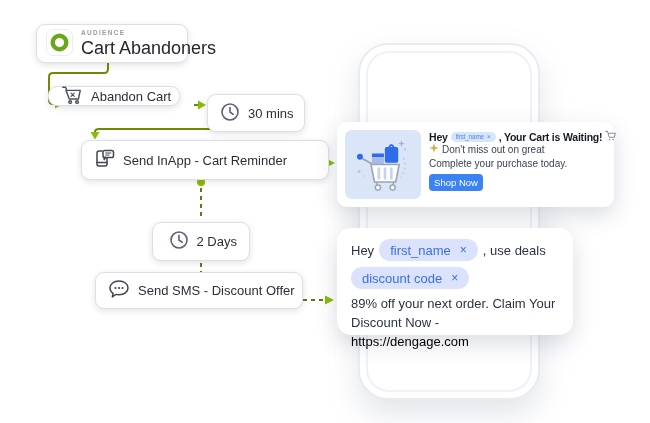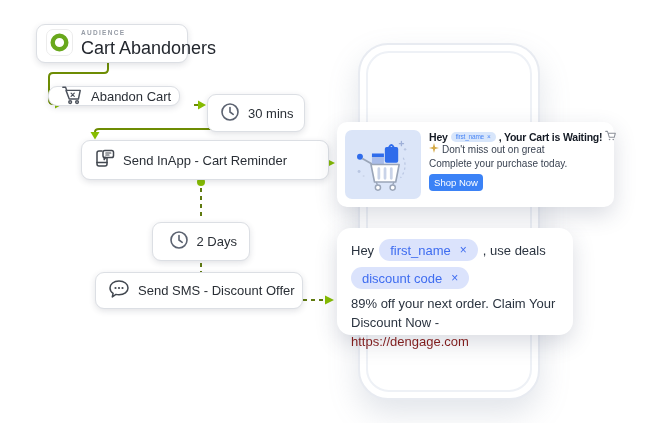--- a/index.html
+++ b/index.html
@@ -53,21 +53,21 @@
     display:flex;align-items:center;justify-content:center;padding:0;}
   .emoji{display:inline-block;vertical-align:-1px;}
 
   .sms-card{left:337px;top:228px;width:236px;height:107px;border-radius:14px;
     box-shadow:0 8px 22px rgba(50,60,95,.18);padding:11px 14px;font-size:13px;color:#2b3440;}
   .sms-line{display:flex;align-items:center;margin-bottom:6px;white-space:nowrap;}
   .pill{display:inline-flex;align-items:center;gap:9px;background:#dbe3fc;color:#3e6cf0;
     border-radius:13px;padding:3.5px 11px;font-size:13px;margin:0 5px;cursor:pointer;}
   .pill .x{font-size:12px;}
   .sms-text{line-height:1.45;margin-top:2px;}
-  .link{color:#7f1d1d;cursor:pointer;}
+  .link{color:#000000;cursor:pointer;}
 </style>
 </head>
 <body>
 
 <div class="canvas">
 
   <div class="phone">
     <div class="screen"></div>
   </div>
 

